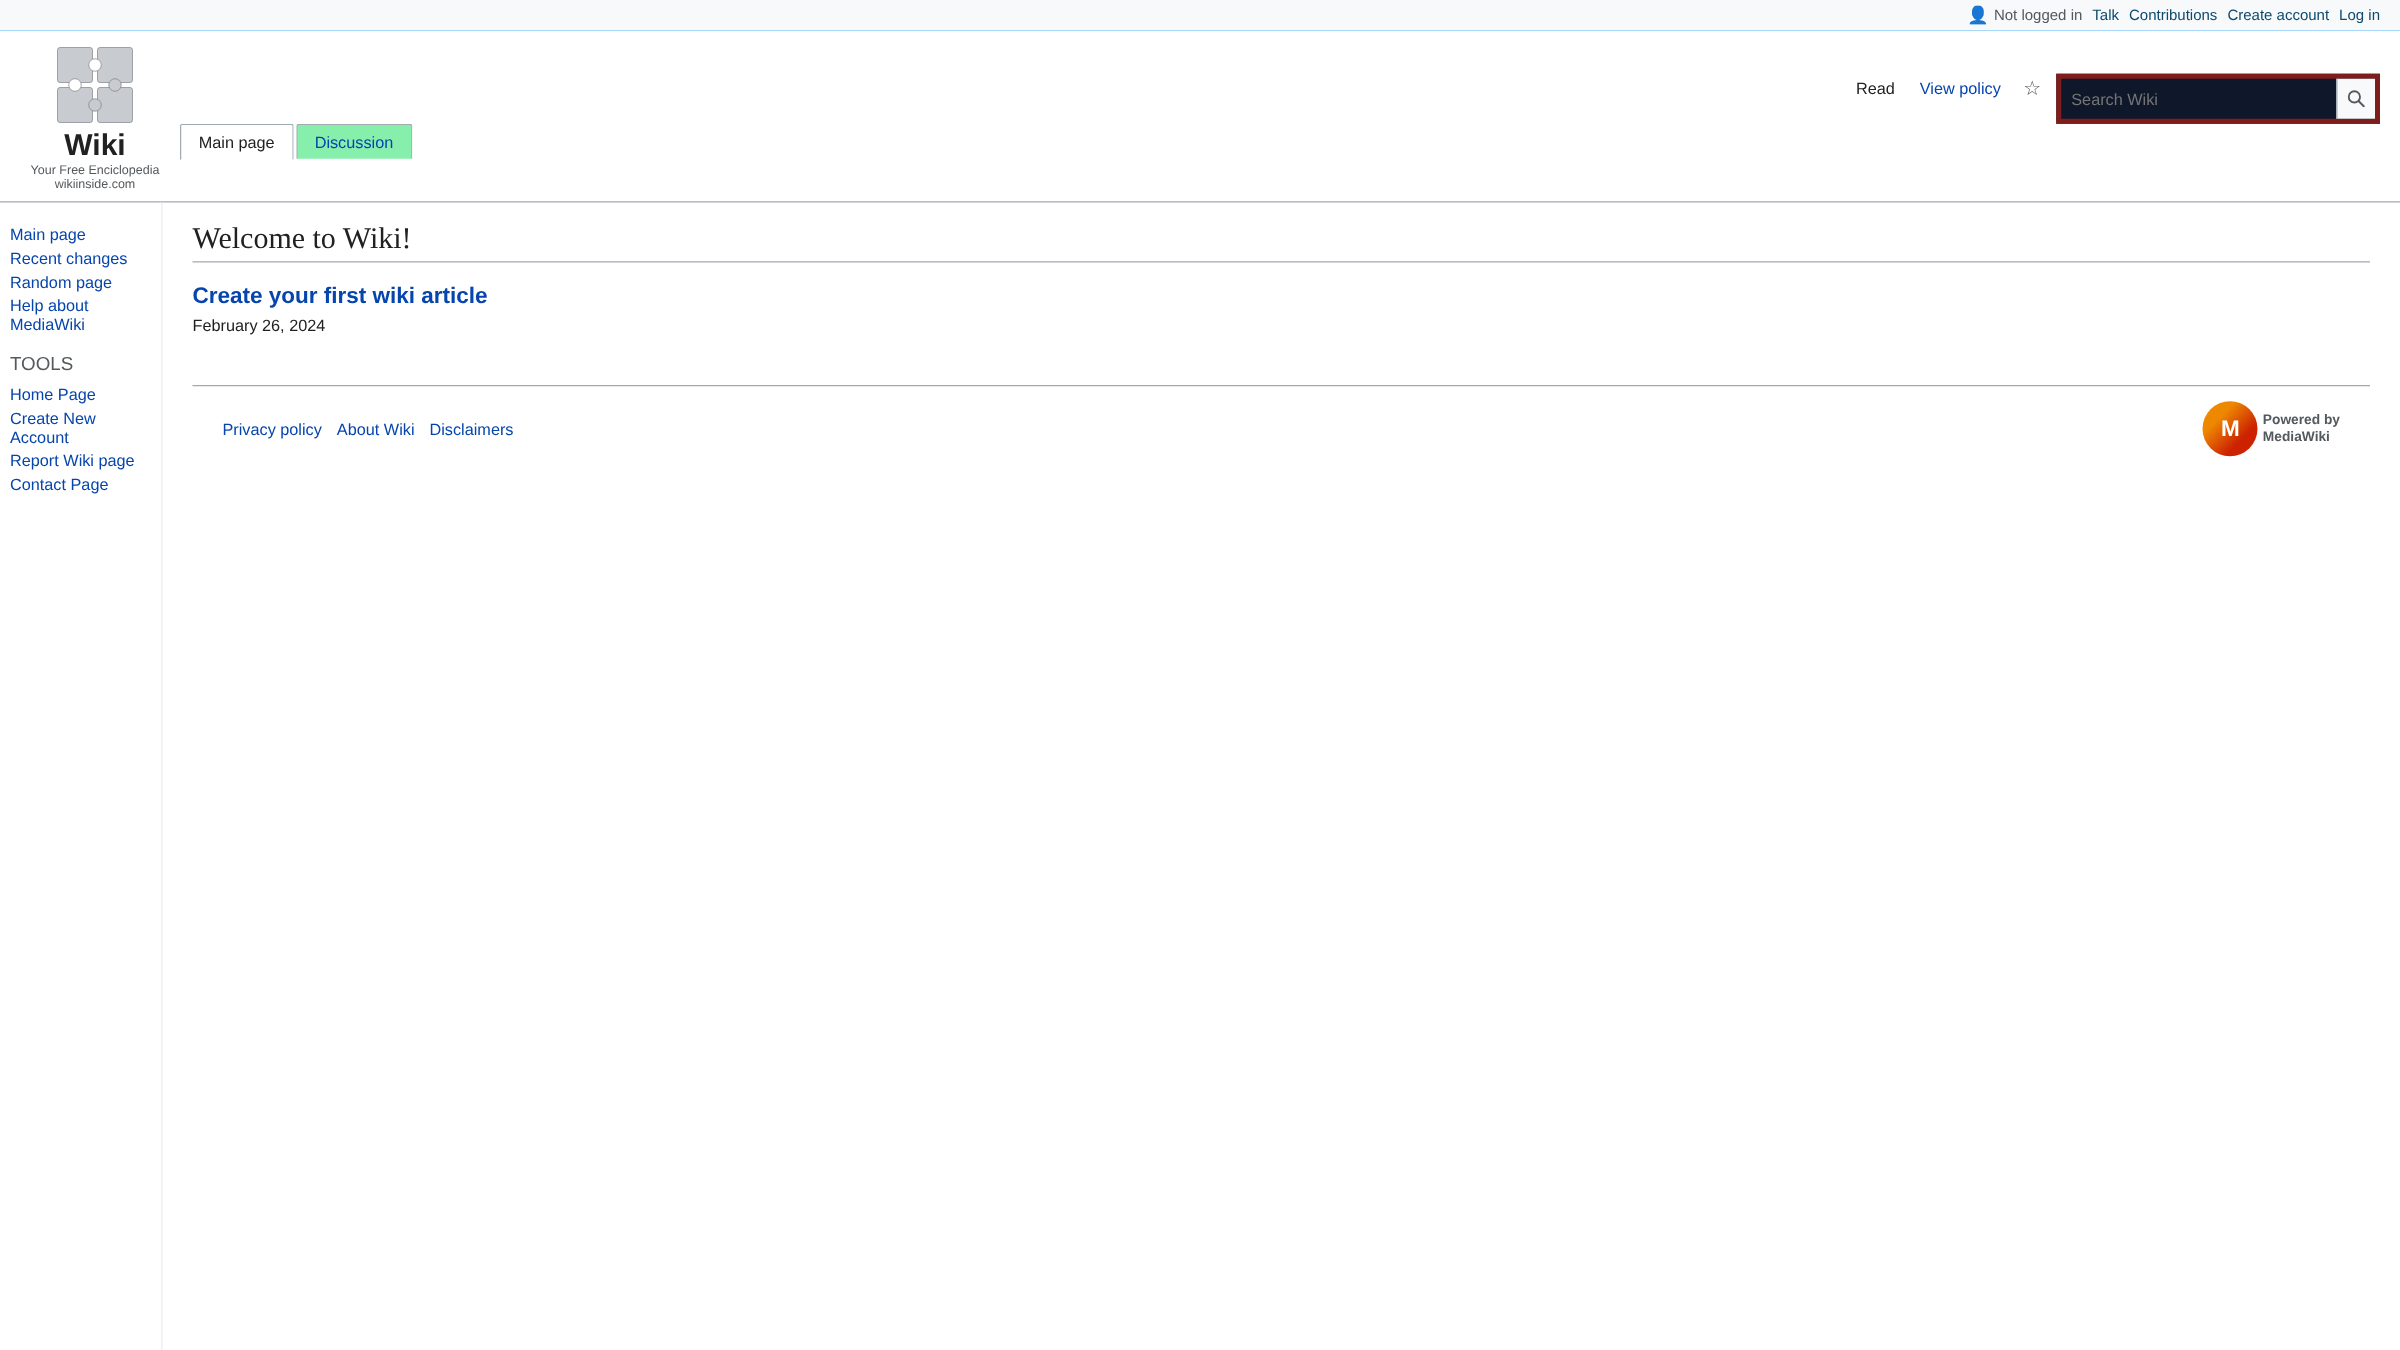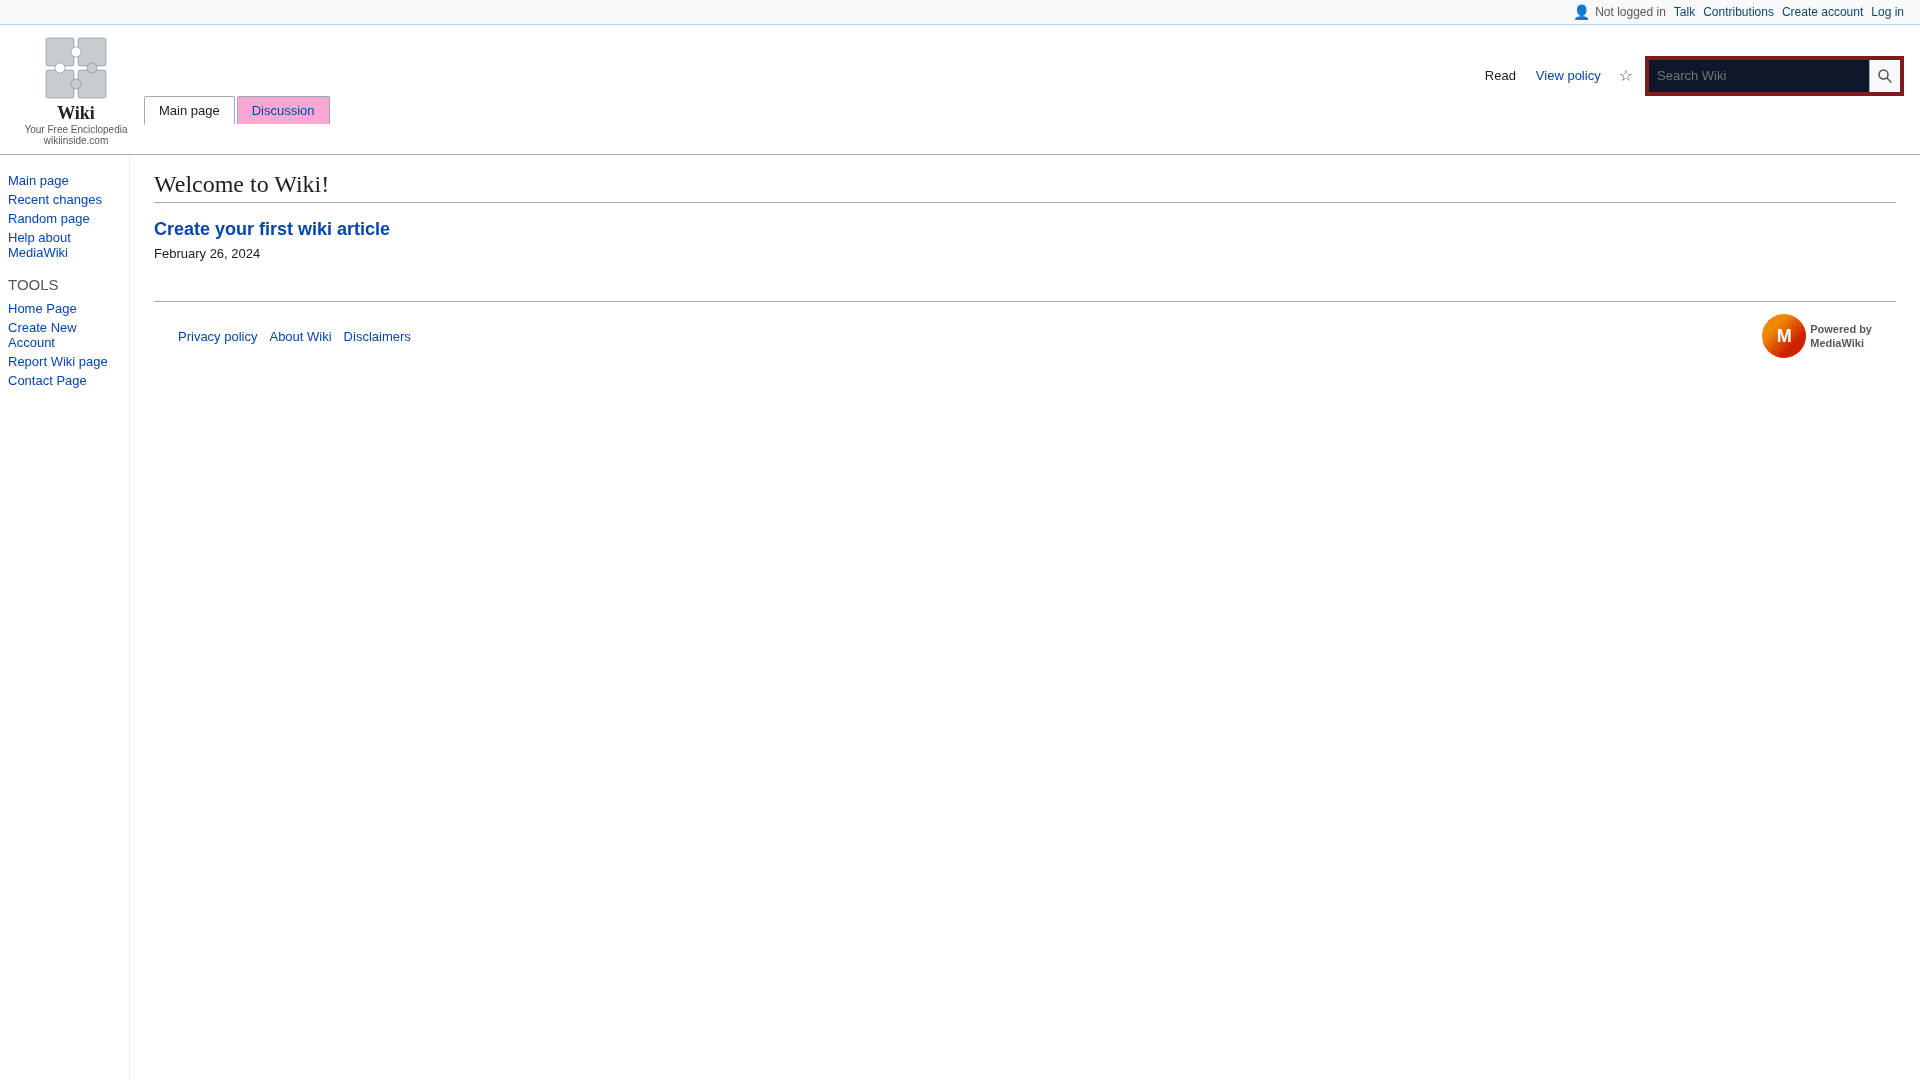--- a/index.html
+++ b/index.html
@@ -31,24 +31,23 @@
     }
     #logo-area {
       display: flex;
       flex-direction: column;
       align-items: center;
       width: 120px;
       flex-shrink: 0;
       cursor: pointer;
     }
     #logo-title {
-      font-size: 18px;
+      font-size: 24px;
       font-weight: bold;
       color: #202122;
-      font-family: Liberation Serif, serif;
     }
     #logo-subtitle {
       font-size: 10px;
       color: #54595d;
       text-align: center;
     }
     #logo-domain {
       font-size: 10px;
       color: #54595d;
     }
@@ -60,38 +59,38 @@
       margin-left: 8px;
       margin-top: auto;
       flex: 1;
     }
     .nav-tab {
       padding: 6px 14px;
       font-size: 13px;
       cursor: pointer;
       border: 1px solid #a2a9b1;
       border-bottom: none;
-      background: #f9a8d4;
+      background: #86efac;
       color: #0645ad;
       border-radius: 2px 2px 0 0;
       margin-right: 2px;
       text-decoration: none;
     }
     .nav-tab.active {
       background: #fff;
       color: #202122;
       border-bottom: 1px solid #fff;
       margin-bottom: -1px;
       z-index: 1;
     }
 
     
     #header-right {
       display: flex;
-      align-items: center;
+      align-items: flex-start;
       gap: 8px;
       margin-left: auto;
     }
     .header-action-link {
       font-size: 13px;
       color: #0645ad;
       text-decoration: none;
       cursor: pointer;
       padding: 4px 6px;
     }

